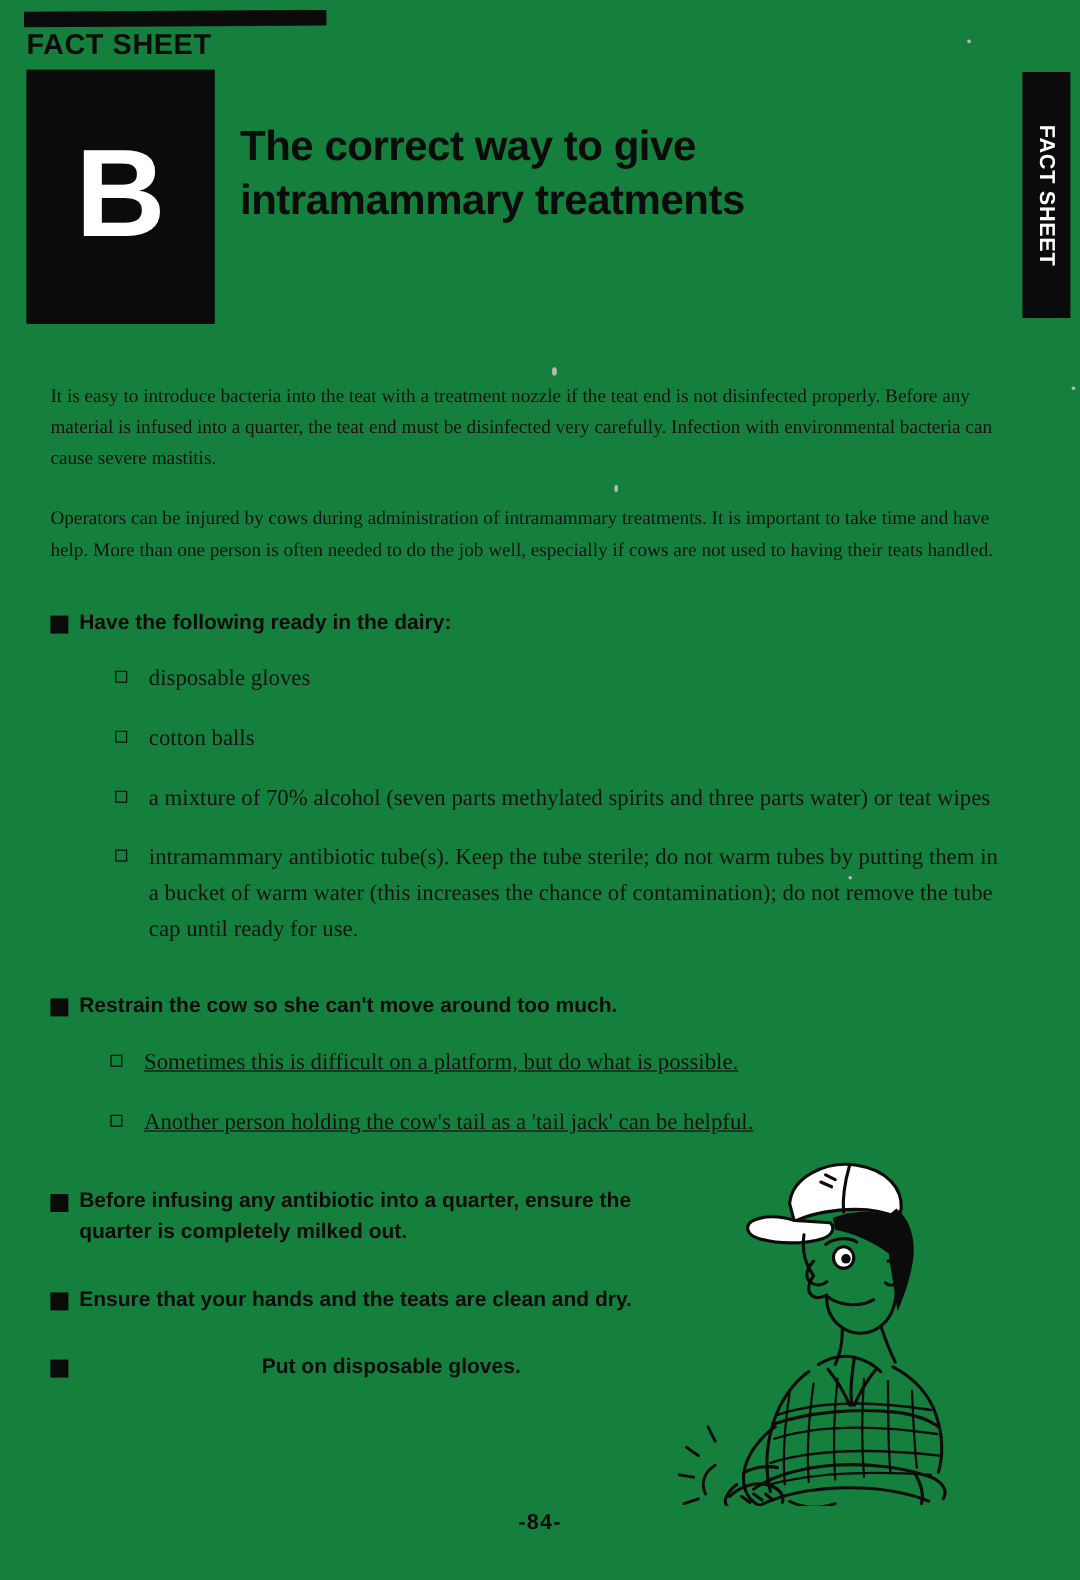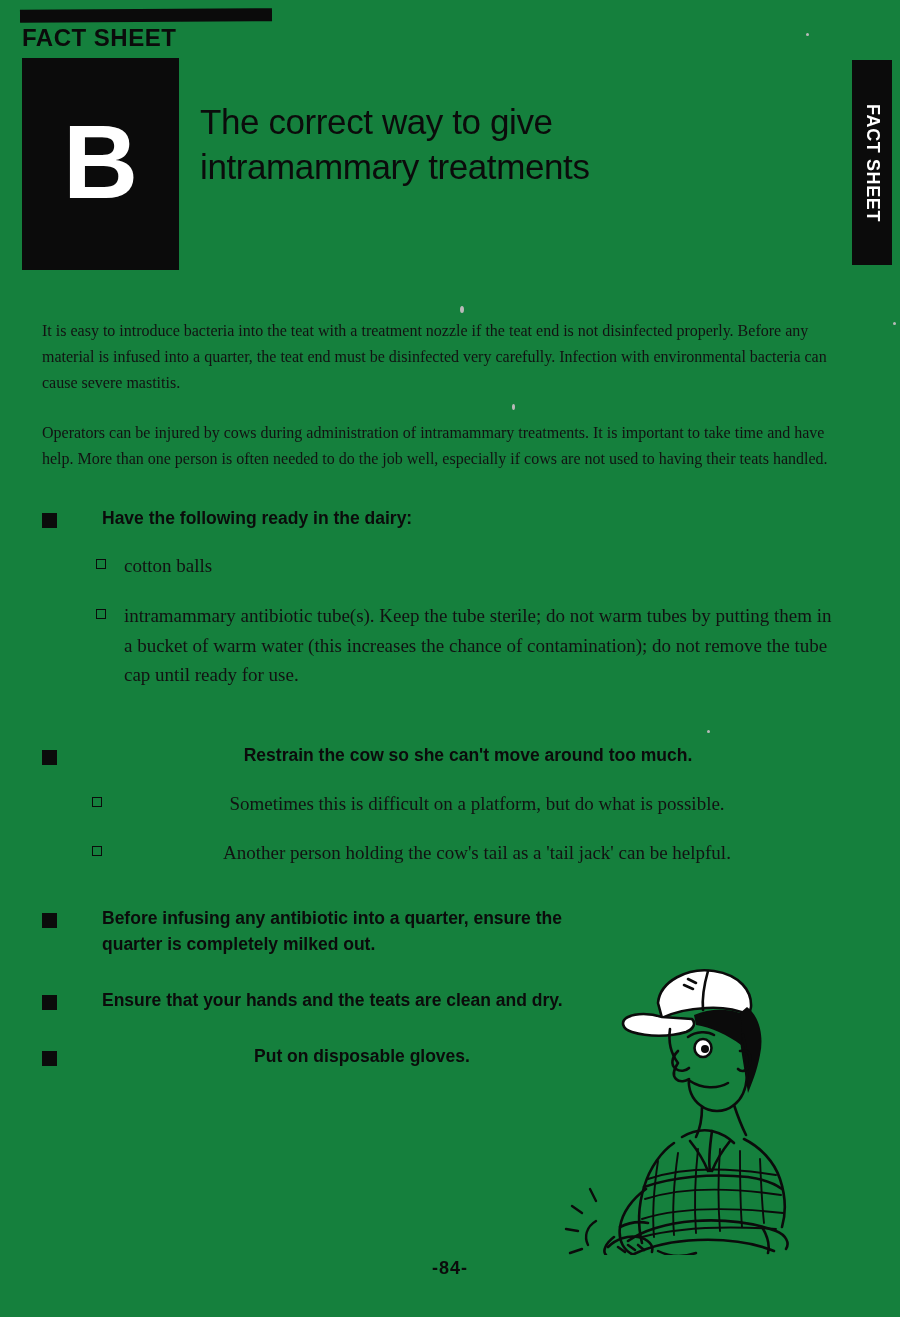--- a/index.html
+++ b/index.html
@@ -59,21 +59,21 @@
     font-weight: 700;
     font-size: 104px;
     line-height: 1;
   }
   .doc-title {
     position: absolute;
     left: 200px;
     top: 100px;
     width: 640px;
     font-family: "Liberation Sans", "DejaVu Sans", sans-serif;
-    font-weight: 400;
+    font-weight: 700;
     font-size: 35px;
     line-height: 1.28;
     letter-spacing: -0.4px;
     color: #0b0b0b;
   }
   .doc-title .t-line { display: block; }
 
   .side-tab {
     position: absolute;
     left: 852px;
@@ -109,21 +109,21 @@
     color: #121212;
   }
   .intro-para:last-of-type { margin-bottom: 0; }
 
   .bullet-block {
     position: relative;
     margin-top: 28px;
   }
   .bullet-row {
     position: relative;
-    padding-left: 60px;
+    padding-left: 24px;
   }
   .sq-filled {
     position: absolute;
     left: 0;
     top: 7px;
     width: 15px;
     height: 15px;
     background: #0b0b0b;
   }
   .bullet-head {
@@ -149,21 +149,21 @@
   .sq-hollow {
     position: absolute;
     left: 0;
     top: 8px;
     width: 8px;
     height: 8px;
     border: 1.6px solid #0b0b0b;
     background: transparent;
   }
   .sub-indent-a { margin-left: 54px; }
-  .sub-indent-b { margin-left: 50px; }
+  .sub-indent-b { margin-left: 50px; text-decoration: underline; }
 
   .page-number {
     position: absolute;
     left: 0;
     right: 0;
     top: 1258px;
     text-align: center;
     font-family: "Liberation Sans", "DejaVu Sans", sans-serif;
     font-weight: 700;
     font-size: 18px;
@@ -216,30 +216,38 @@
     <p class="intro-para">Operators can be injured by cows during administration of intramammary treatments. It is important to take time and have help. More than one person is often needed to do the job well, especially if cows are not used to having their teats handled.</p>
 
     <div class="bullet-block" style="margin-top:34px;">
       <div class="bullet-row">
         <span class="sq-filled"></span>
         <div class="bullet-head">Have the following ready in the dairy:</div>
       </div>
       <ul class="sub-list sub-indent-a">
         <li class="sub-item">
           <span class="sq-hollow"></span>
+          <span>disposable gloves</span>
+        </li>
+        <li class="sub-item">
+          <span class="sq-hollow"></span>
           <span>cotton balls</span>
         </li>
         <li class="sub-item">
           <span class="sq-hollow"></span>
+          <span>a mixture of 70% alcohol (seven parts methylated spirits and three parts water) or teat wipes</span>
+        </li>
+        <li class="sub-item">
+          <span class="sq-hollow"></span>
           <span>intramammary antibiotic tube(s). Keep the tube sterile; do not warm tubes by putting them in a bucket of warm water (this increases the chance of contamination); do not remove the tube cap until ready for use.</span>
         </li>
       </ul>
     </div>
 
-    <div class="bullet-block" style="margin-top:53px;text-align:center;">
+    <div class="bullet-block" style="margin-top:36px;">
       <div class="bullet-row">
         <span class="sq-filled"></span>
         <div class="bullet-head">Restrain the cow so she can't move around too much.</div>
       </div>
       <ul class="sub-list sub-indent-b">
         <li class="sub-item">
           <span class="sq-hollow"></span>
           <span>Sometimes this is difficult on a platform, but do what is possible.</span>
         </li>
         <li class="sub-item">

